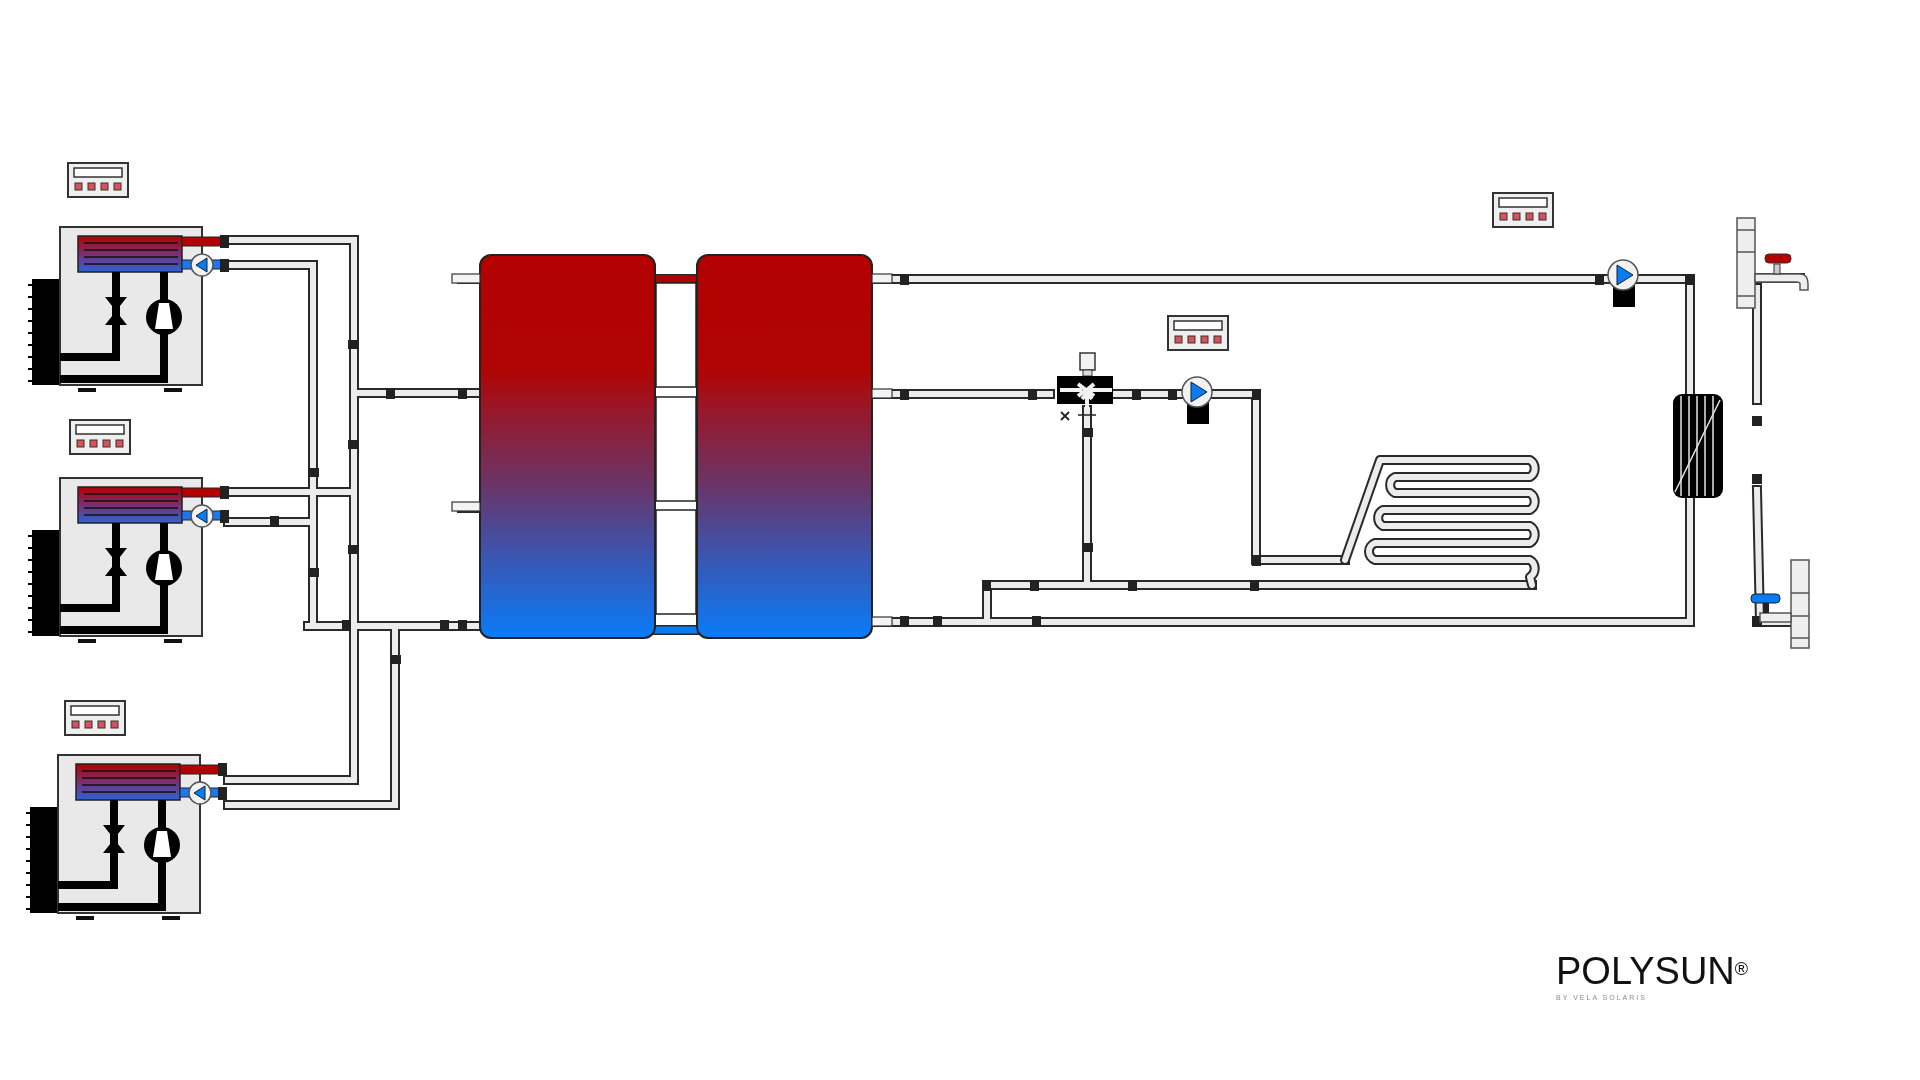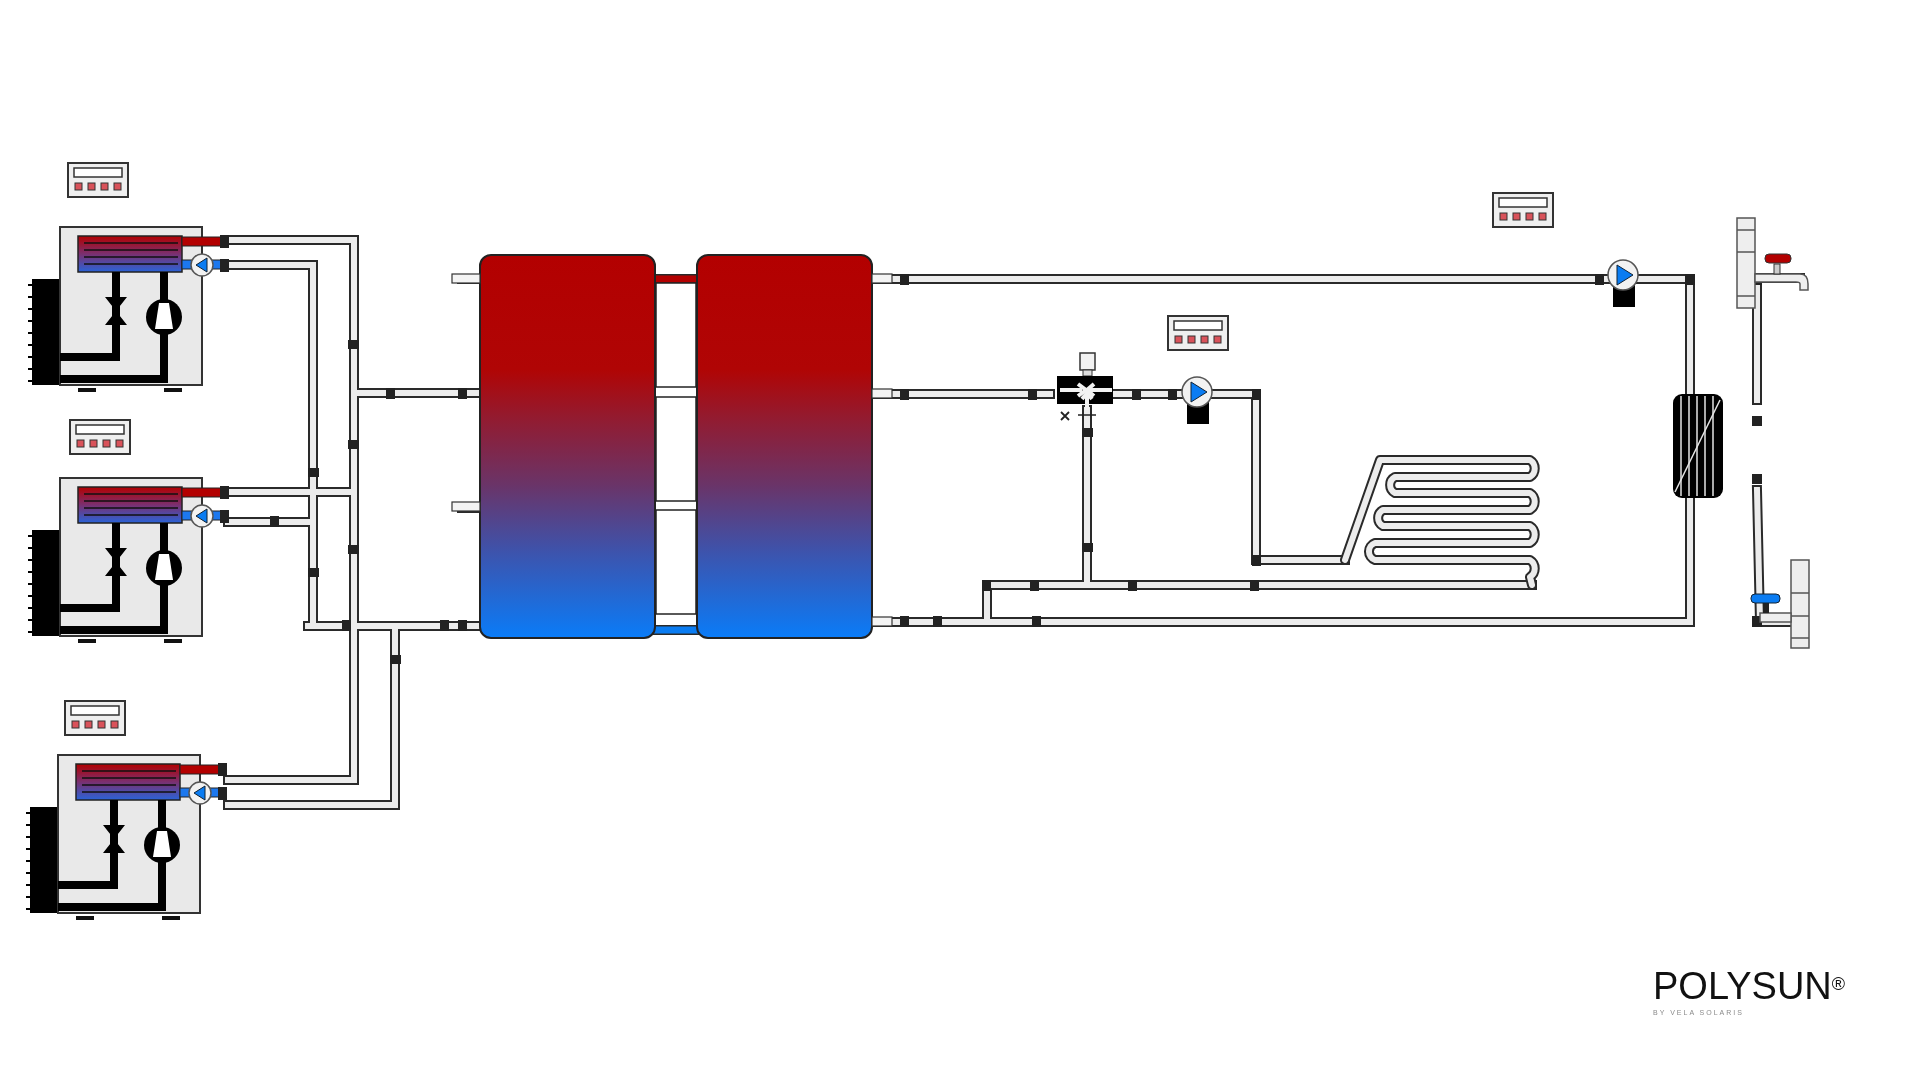--- a/index.html
+++ b/index.html
@@ -1,18 +1,18 @@
 <!DOCTYPE html>
 <html><head>
 <meta charset="utf-8">
 <style>
   html,body{margin:0;padding:0;background:#ffffff;}
   body{width:1920px;height:1080px;position:relative;overflow:hidden;font-family:"Liberation Sans",sans-serif;}
   #diagram{position:absolute;left:0;top:0;}
-  .logo{position:absolute;left:1653px;top:952px;margin-top:15px;}
+  .logo{position:absolute;left:1556px;top:952px;}
   .logo-main{font-family:"Liberation Sans",sans-serif;font-size:38px;letter-spacing:0px;color:#111;line-height:38px;}
   .logo-reg{font-size:18px;vertical-align:top;position:relative;top:-2px;}
   .logo-sub{font-family:"Liberation Sans",sans-serif;font-size:7px;letter-spacing:2px;color:#8a8a8a;margin-top:4px;}
 </style>
 </head>
 <body>
 
 <svg id="diagram" width="1920" height="1080" viewBox="0 0 1920 1080" xmlns="http://www.w3.org/2000/svg">
   <defs>
     <linearGradient id="tankGrad" x1="0" y1="0" x2="0" y2="1">

